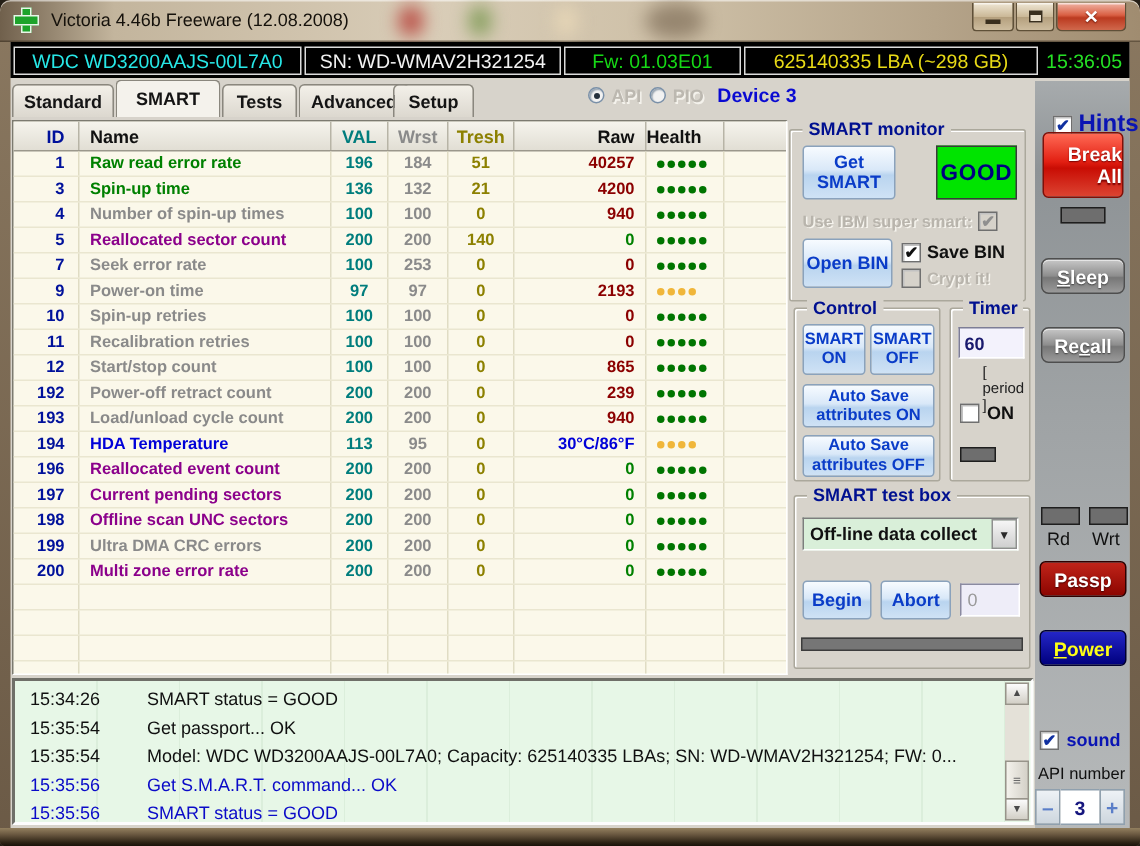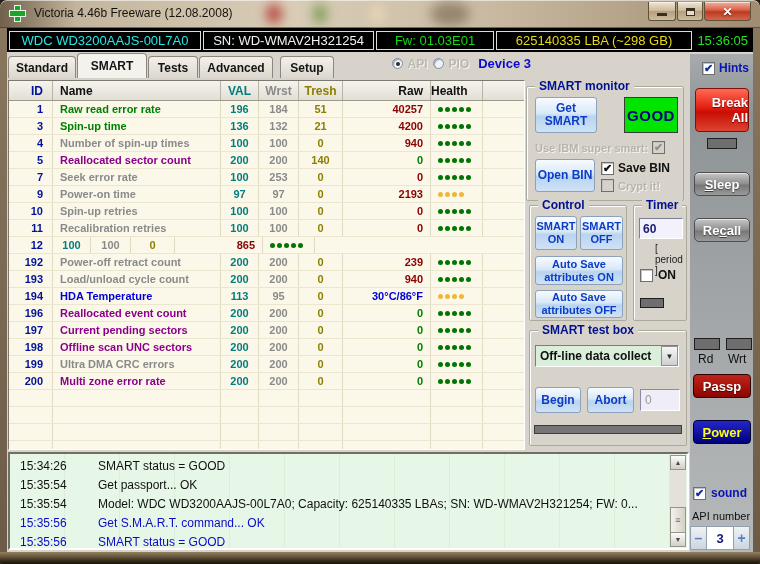--- a/index.html
+++ b/index.html
@@ -40,21 +40,21 @@
   
   .tabrow{position:absolute;left:0;top:24px;width:746px;height:26px;}
   .tab{position:absolute;bottom:0;height:22px;border:1px solid #8a877e;border-bottom:none;border-radius:4px 4px 0 0;
     background:linear-gradient(180deg,#f3f0e9,#dcd8cf);font-size:12px;font-weight:bold;color:#141414;
     display:flex;align-items:center;justify-content:center;}
   .tab.active{height:25px;background:#f4f2ec;z-index:2;}
   .t-standard{left:1px;width:68px;}
   .t-smart{left:70px;width:70px;}
   .t-tests{left:141px;width:50px;}
   .t-advanced{left:192px;width:74px;}
-  .t-setup{left:273px;width:54px;}
+  .t-setup{left:255px;width:54px;}
   .mode{position:absolute;right:222px;top:4px;display:flex;align-items:center;gap:5px;}
   .radio{width:11px;height:11px;border-radius:50%;background:#f2f2f2;border:1px solid #7a90a8;box-shadow:inset 1px 1px 1px #9aa6b2;position:relative;}
   .radio.sel::after{content:"";position:absolute;left:3px;top:3px;width:4px;height:4px;border-radius:50%;background:#24303c;}
   .dim-label{font-size:12px;font-weight:bold;color:#bcb8b0;text-shadow:1px 1px 0 #f4f2ec;}
   .device{font-size:13px;font-weight:bold;color:#0a0ad2;margin-left:4px;}
   
   .smart-table{position:absolute;left:1px;top:52px;width:517px;height:370px;background:#fbf8ea;
     border:1px solid;border-color:#7c7a70 #ffffff #ffffff #7c7a70;overflow:hidden;}
   .thead{display:flex;height:20px;background:linear-gradient(180deg,#f6f4ed,#e1ded4);border-bottom:1px solid #9b988c;
     font-size:12px;font-weight:bold;color:#111;}
@@ -113,21 +113,21 @@
   .dd-btn{width:17px;height:20px;background:linear-gradient(180deg,#f6f6f6,#cfcfcf);border:1px solid #8f8f8f;
     font-size:8px;color:#2a2a2a;display:flex;align-items:center;justify-content:center;}
   .btn-begin{position:absolute;left:5px;top:56px;width:46px;height:26px;font-size:12px;}
   .btn-abort{position:absolute;left:57px;top:56px;width:47px;height:26px;font-size:12px;}
   .test-counter{position:absolute;left:110px;top:58px;width:40px;height:22px;background:#eeedf8;border:1px solid;border-color:#8a8aa0 #fff #fff #8a8aa0;
     font-size:12px;color:#9a9a9a;padding:2px 4px;}
   .progress{position:absolute;left:4px;top:94px;width:148px;height:9px;background:#767676;border:1px solid #3c3c3c;}
   
   .sidebar{position:absolute;left:683px;top:26px;width:63px;height:498px;
     background:linear-gradient(180deg,#a7abad 0%,#8e9396 12%,#9fa3a5 45%,#b6b9ba 100%);}
-  .hints-row{position:absolute;left:12px;top:7px;display:flex;align-items:center;gap:4px;font-size:12px;font-weight:bold;color:#0a14b4;}
+  .hints-row{position:absolute;left:12px;top:20px;display:flex;align-items:center;gap:4px;font-size:16px;font-weight:bold;color:#0a14b4;}
   .btn-break{position:absolute;left:5px;top:34px;width:54px;height:44px;border-radius:4px;border:1px solid #7e1008;
     background:linear-gradient(180deg,#ff6a55,#e21f12 45%,#c90d04 55%,#dc4432);color:#fff;font-size:13px;font-weight:bold;
     display:flex;flex-direction:column;align-items:flex-end;justify-content:center;line-height:15px;text-shadow:0 1px 1px #700;}
   .led-main{position:absolute;left:17px;top:84px;width:30px;height:11px;}
   .gray-btn{position:absolute;border-radius:5px;border:1px solid #4e4e4e;color:#fff;font-size:13px;font-weight:bold;
     background:linear-gradient(180deg,#c8c8c8,#8d8d8d 50%,#777 55%,#9a9a9a);display:flex;align-items:center;justify-content:center;
     text-shadow:0 1px 1px #404040;box-shadow:inset 0 1px 0 rgba(255,255,255,.55);}
   .btn-sleep{left:4px;top:118px;width:56px;height:24px;}
   .btn-recall{left:4px;top:164px;width:56px;height:24px;}
   .led-rd{position:absolute;left:4px;top:284px;width:26px;height:12px;}
@@ -344,20 +344,21 @@
               <span class="dot dot-green"></span>
               <span class="dot dot-green"></span>
               <span class="dot dot-green"></span>
               <span class="dot dot-green"></span>
               <span class="dot dot-green"></span>
             </span>
     <span class="c-fill"></span>
   </div>
           <div class="trow">
     <span class="c-id">12</span>
+    <span class="c-name nm-gray">Start/stop count</span>
     <span class="c-val">100</span>
     <span class="c-wrst">100</span>
     <span class="c-tresh">0</span>
     <span class="c-raw raw-red">865</span>
     <span class="c-health">
               <span class="dot dot-green"></span>
               <span class="dot dot-green"></span>
               <span class="dot dot-green"></span>
               <span class="dot dot-green"></span>
               <span class="dot dot-green"></span>

